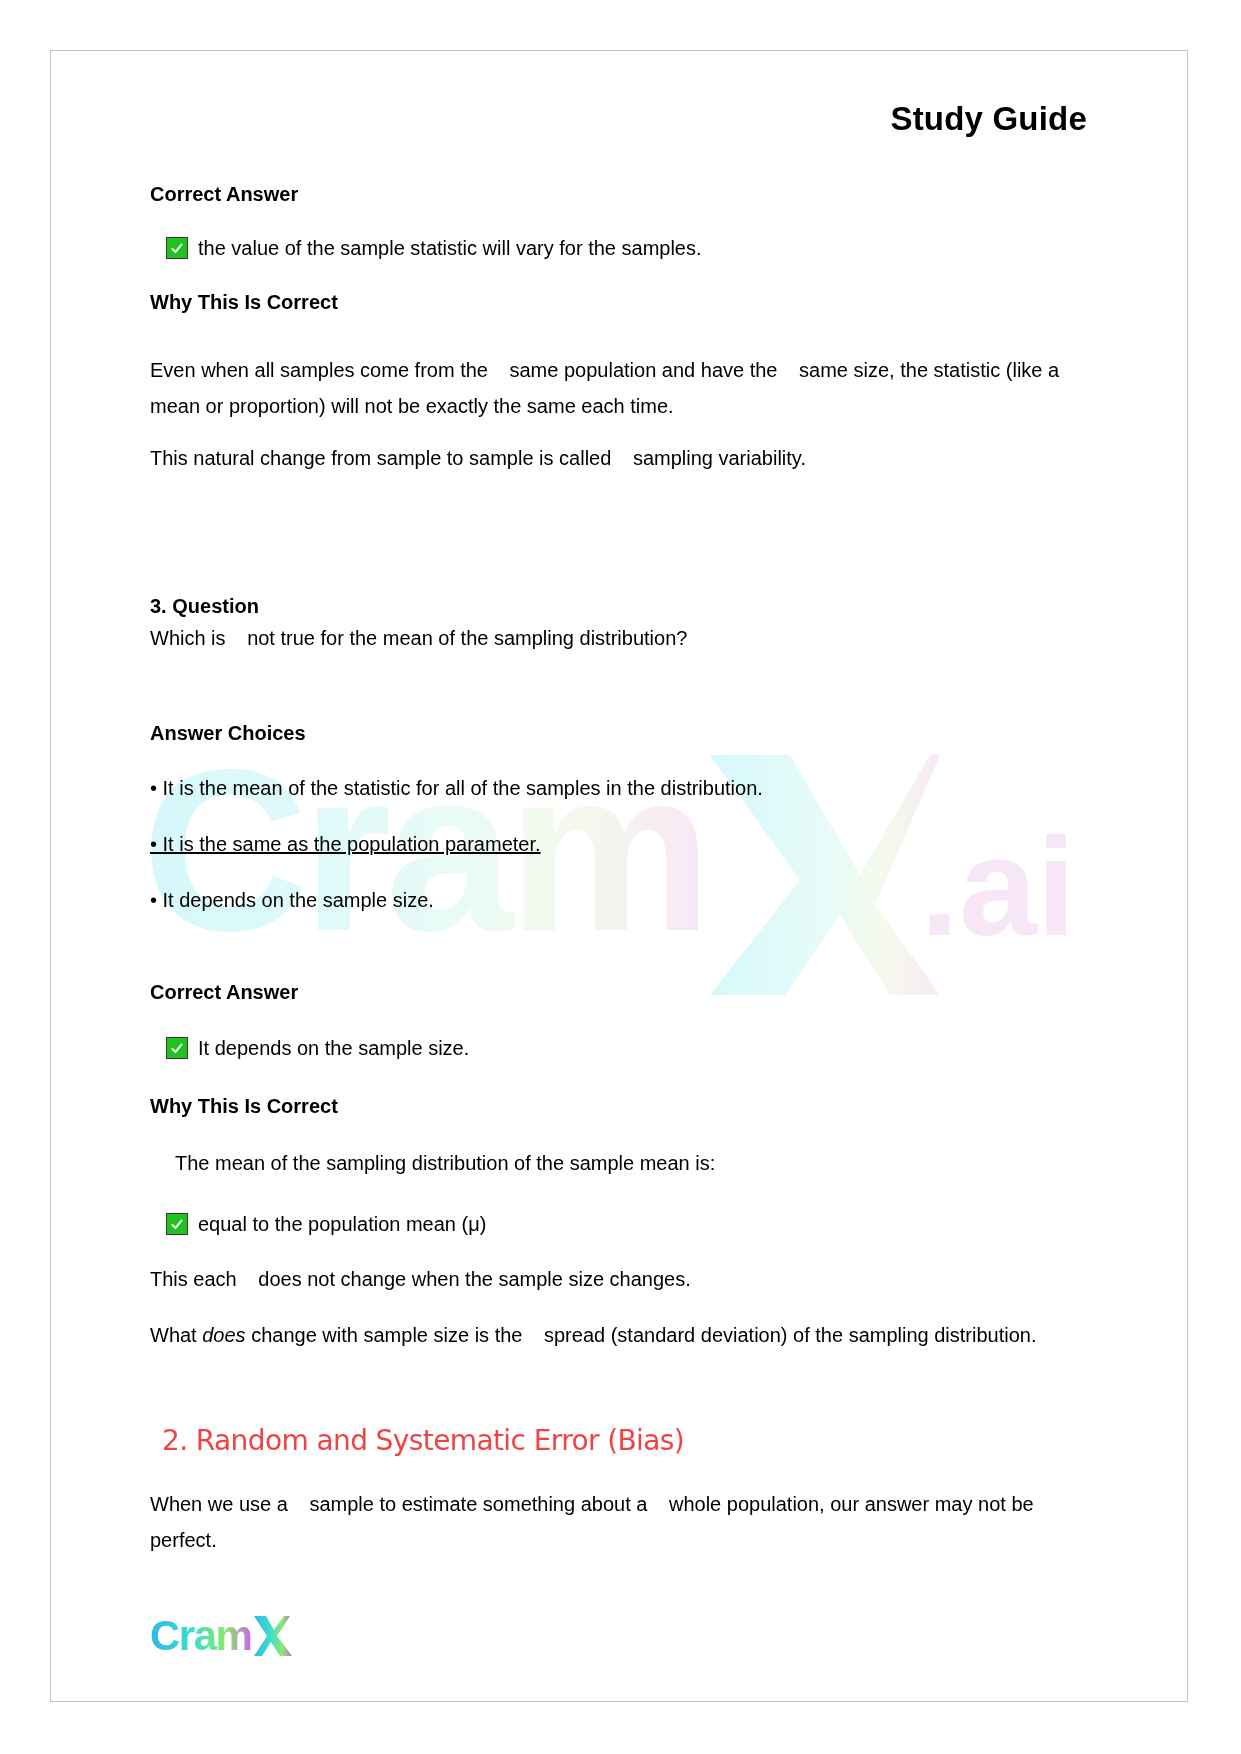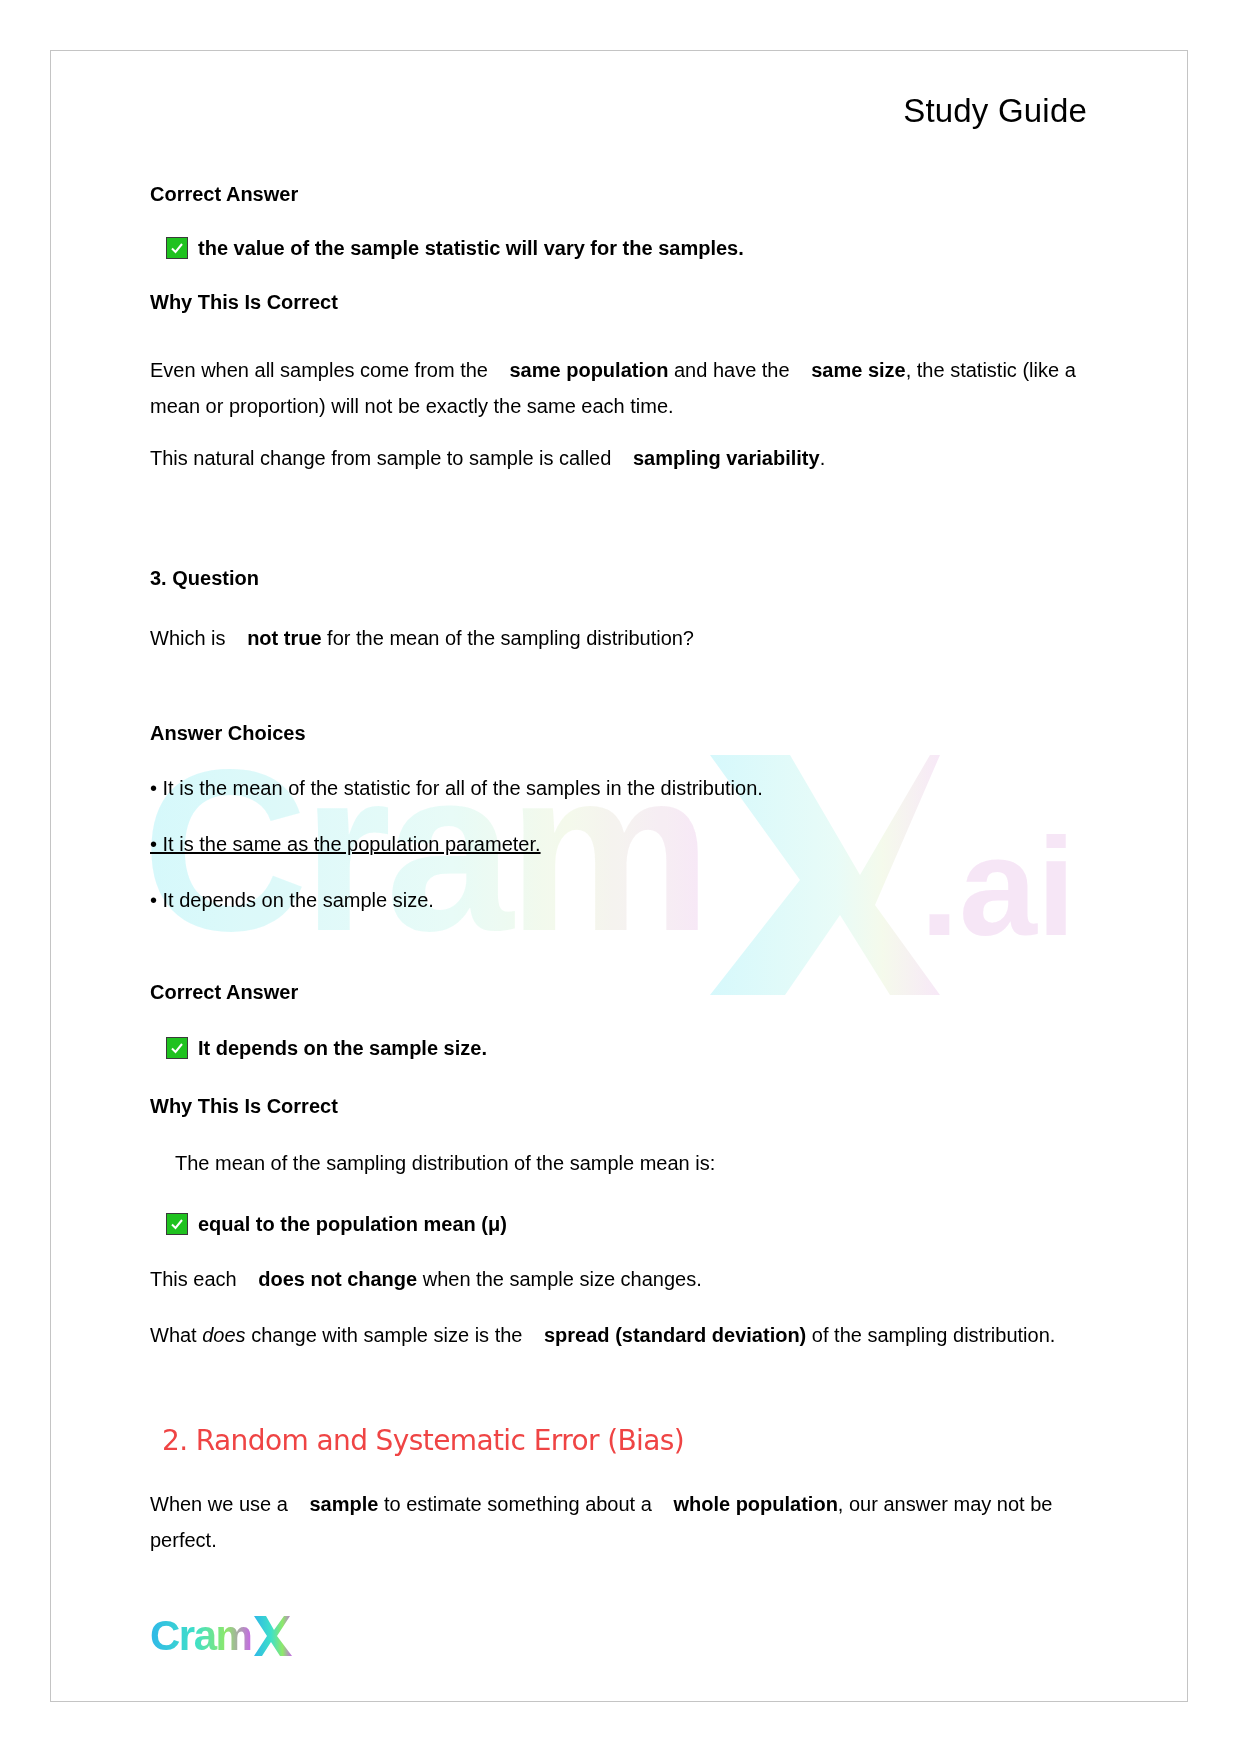--- a/index.html
+++ b/index.html
@@ -5,25 +5,25 @@
   html, body { margin: 0; padding: 0; background: #ffffff; }
   body {
     width: 1241px; height: 1754px; position: relative; overflow: hidden;
     font-family: "Liberation Sans", sans-serif; color: #000;
   }
   .page-frame {
     position: absolute; left: 50px; top: 50px; width: 1138px; height: 1652px;
     border: 1.5px solid #c4c4c4; box-sizing: border-box; background: #fff;
   }
   .header-title {
-    position: absolute; top: 92px; right: 154px;
-    font-size: 33px; font-weight: normal; letter-spacing: 0.2px;
+    position: absolute; top: 100px; right: 154px;
+    font-size: 33px; font-weight: bold; letter-spacing: 0.2px;
   }
   .block { position: absolute; left: 150px; width: 940px; font-size: 20px; line-height: 36px; }
-  .b { font-weight: bold; padding-left: 16px; }
+  .b { font-weight: normal; padding-left: 16px; }
   .label { font-weight: bold; font-size: 20px; }
   .check {
     display: inline-block; width: 22px; height: 22px; background: #1fc21f;
     border: 1.5px solid #3a3a3a; box-sizing: border-box; vertical-align: -4px;
     margin-right: 10px; position: relative;
   }
   .check svg { position: absolute; left: 3px; top: 3px; }
   .section-heading {
     color: #ef4444; font-family: "DejaVu Sans", sans-serif; font-size: 28px;
     font-weight: normal; letter-spacing: -0.6px; margin-left: 12px;
@@ -68,21 +68,21 @@
   <div class="block label" style="top:284px;">Why This Is Correct</div>
 
   <div class="block" style="top:352px;">
     <span>Even when all samples come from the </span><span class="b">same population</span><span> and have the </span><span class="b">same size</span><span>, the statistic (like a mean or proportion) will not be exactly the same each time.</span>
   </div>
 
   <div class="block" style="top:440px;">
     <span>This natural change from sample to sample is called </span><span class="b">sampling variability</span><span>.</span>
   </div>
 
-  <div class="block label" style="top:560px;">3. Question</div>
+  <div class="block label" style="top:588px;">3. Question</div>
 
   <div class="block" style="top:620px;">
     <span>Which is </span><span class="b">not true</span><span> for the mean of the sampling distribution?</span>
   </div>
 
   <div class="block label" style="top:715px;">Answer Choices</div>
 
   <div class="block" style="top:770px;">• It is the mean of the statistic for all of the samples in the distribution.</div>
   <div class="block" style="top:826px;text-decoration:underline;">• It is the same as the population parameter.</div>
   <div class="block" style="top:882px;">• It depends on the sample size.</div>

